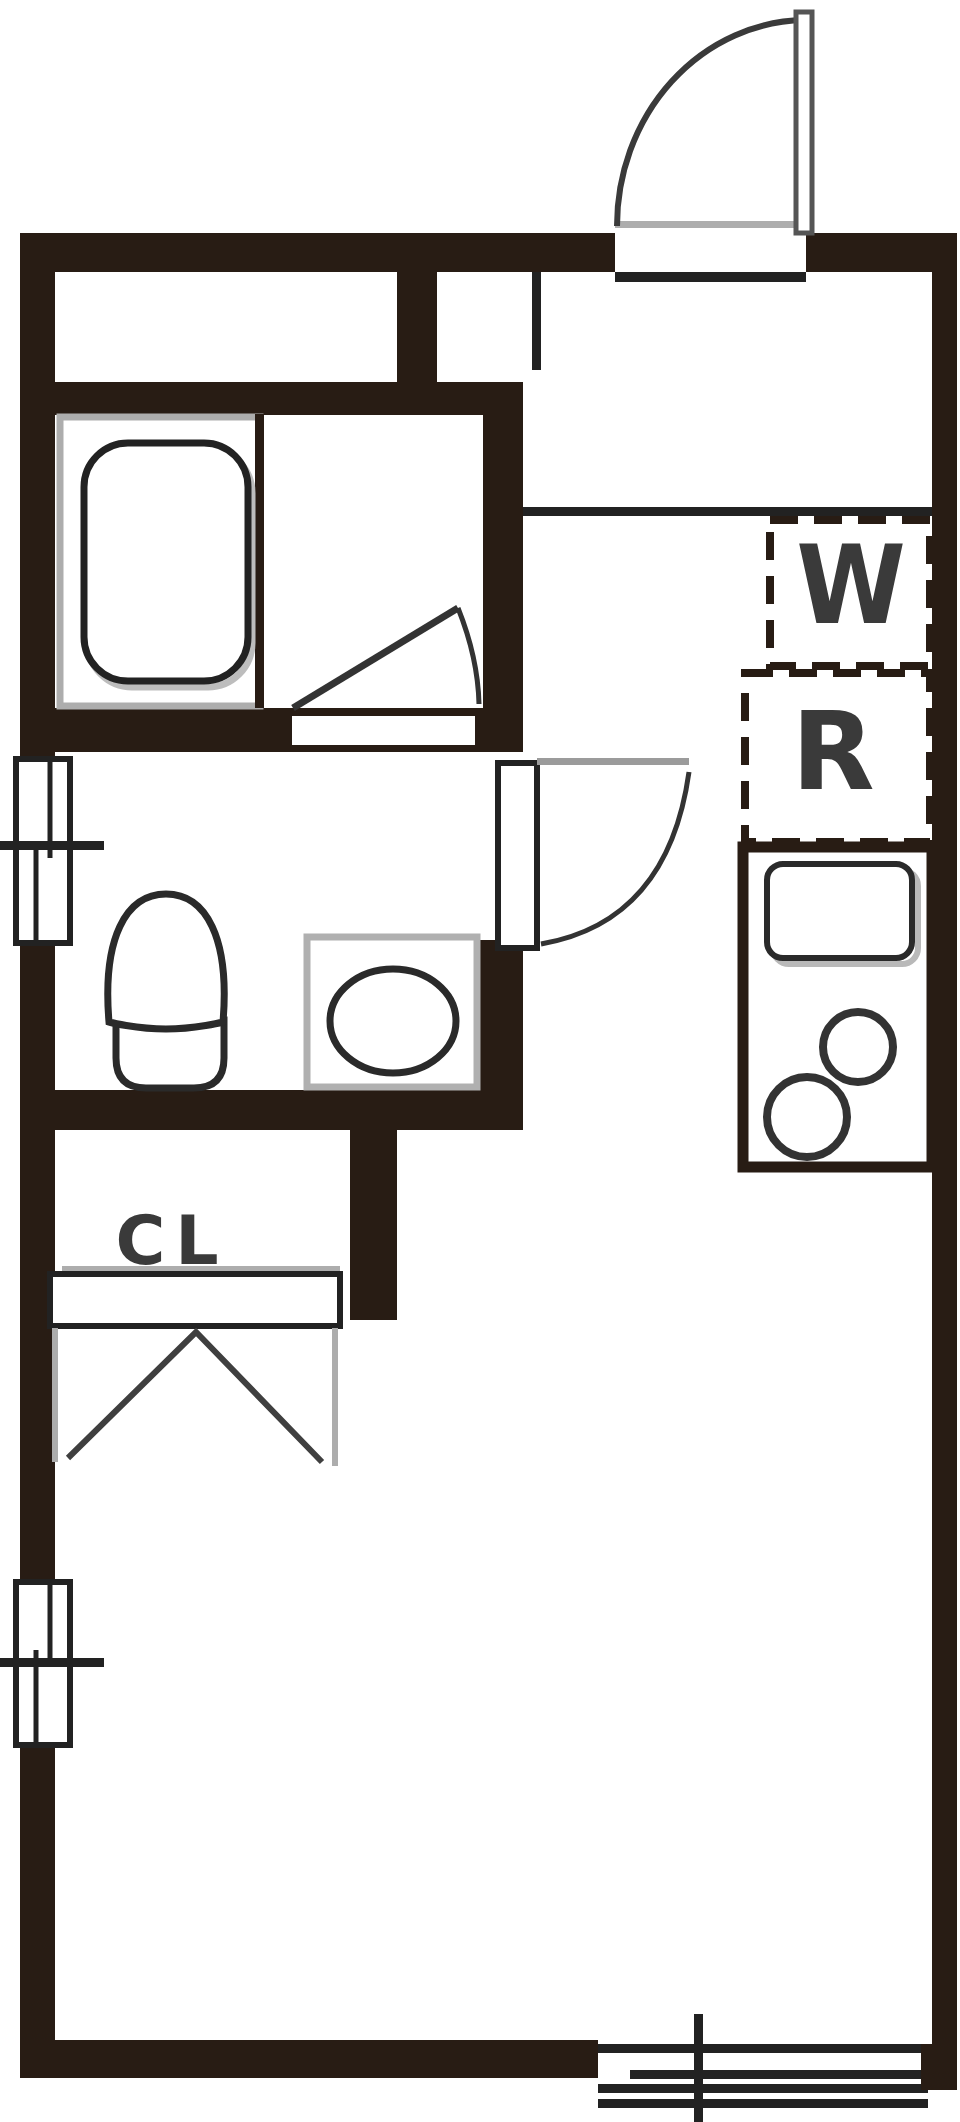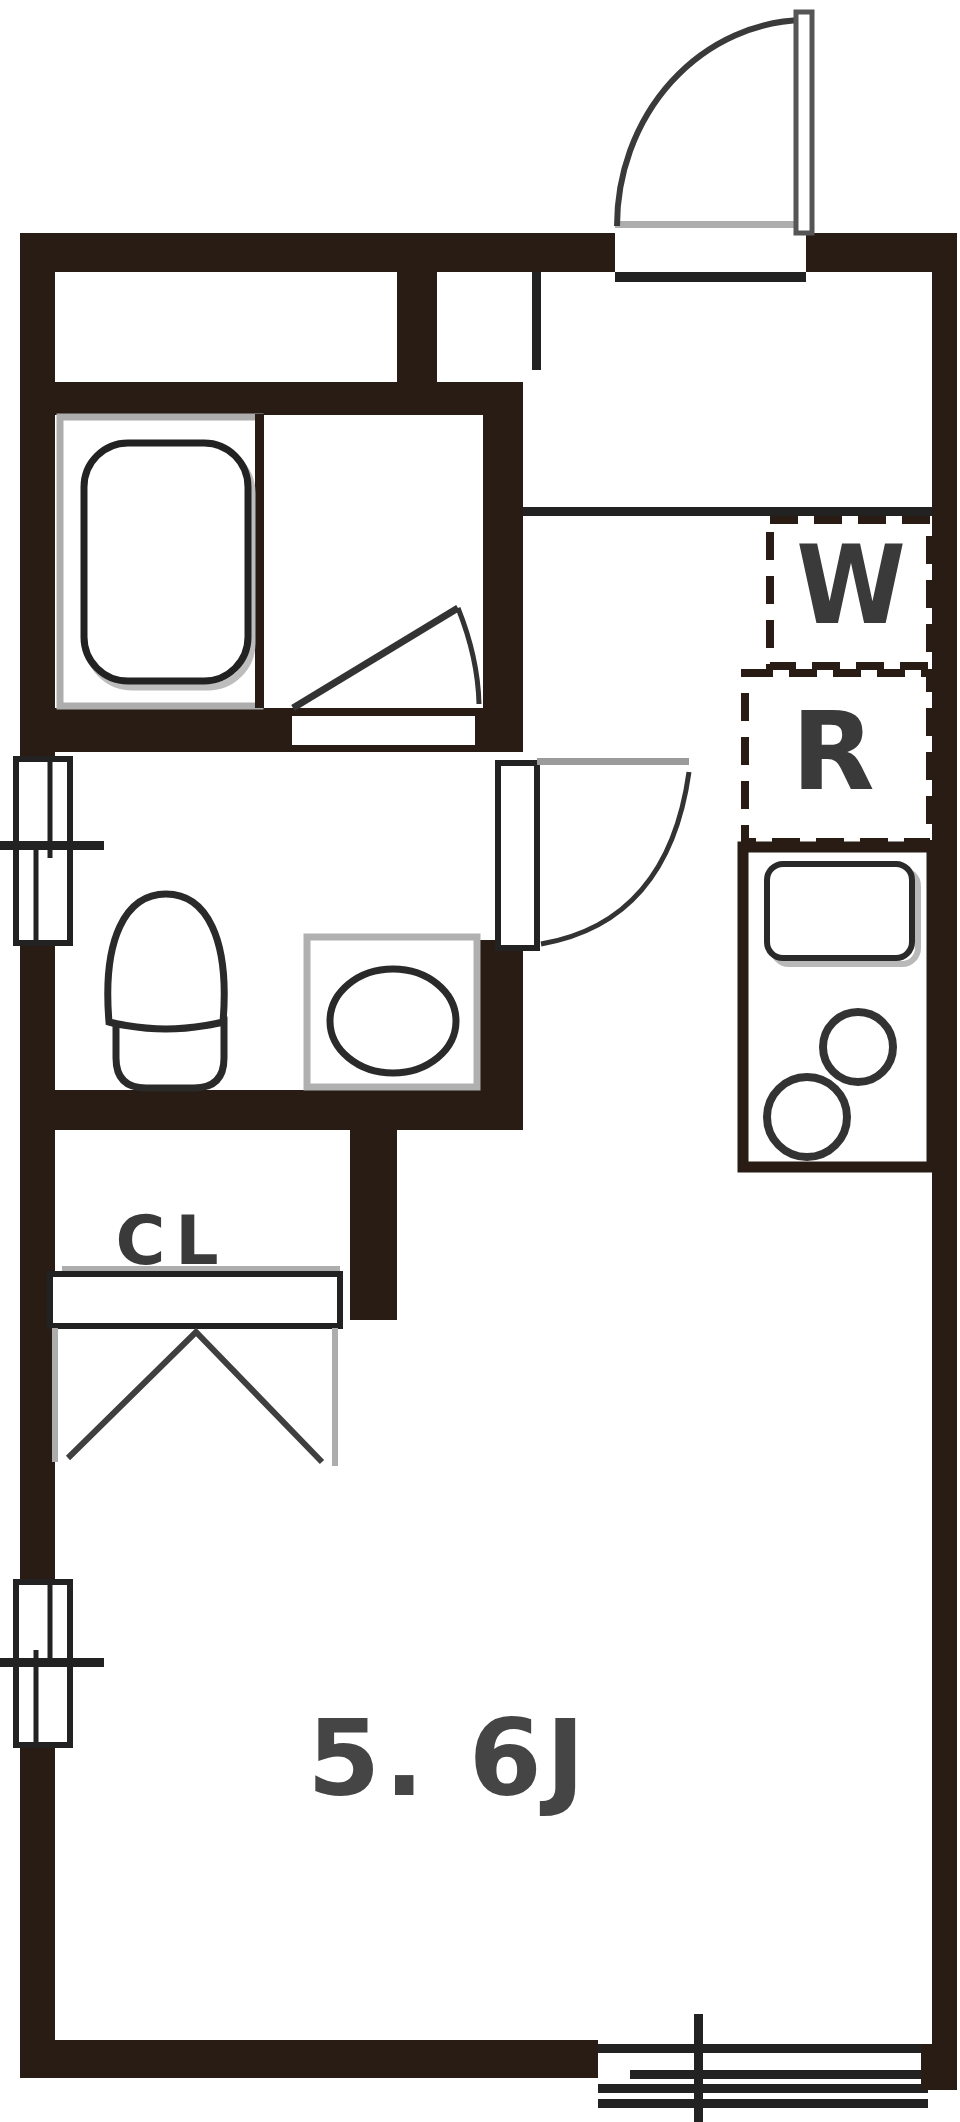--- a/index.html
+++ b/index.html
@@ -100,15 +100,14 @@
     <rect x="630" y="2070" width="298" height="9" fill="#222222"></rect>
     <rect x="598" y="2084" width="330" height="9" fill="#222222"></rect>
     <rect x="598" y="2099" width="330" height="9" fill="#222222"></rect>
     <rect x="921" y="2044" width="16" height="46" fill="#281c14"></rect>
     <rect x="694" y="2014" width="9" height="108" fill="#222222"></rect>
   </svg>
 
   <div class="lbl lbl-w" style="left:851px;top:588px;">W</div>
   <div class="lbl lbl-r" style="left:833px;top:754px;">R</div>
   <div class="lbl lbl-cl" style="left:172px;top:1242px;">CL</div>
-  <div class="lbl lbl-room" style="left:448px;top:1762px;">5. 6J</div>
 
 </div>
 
 </body></html>

